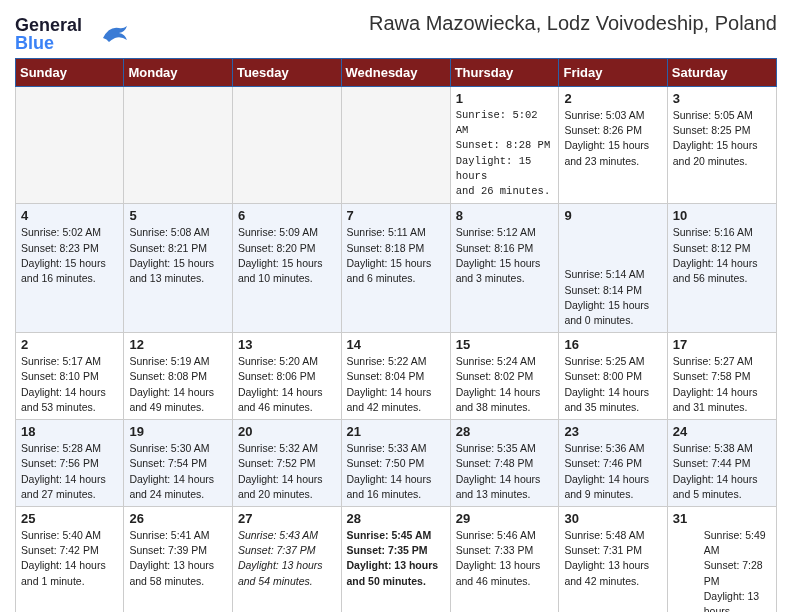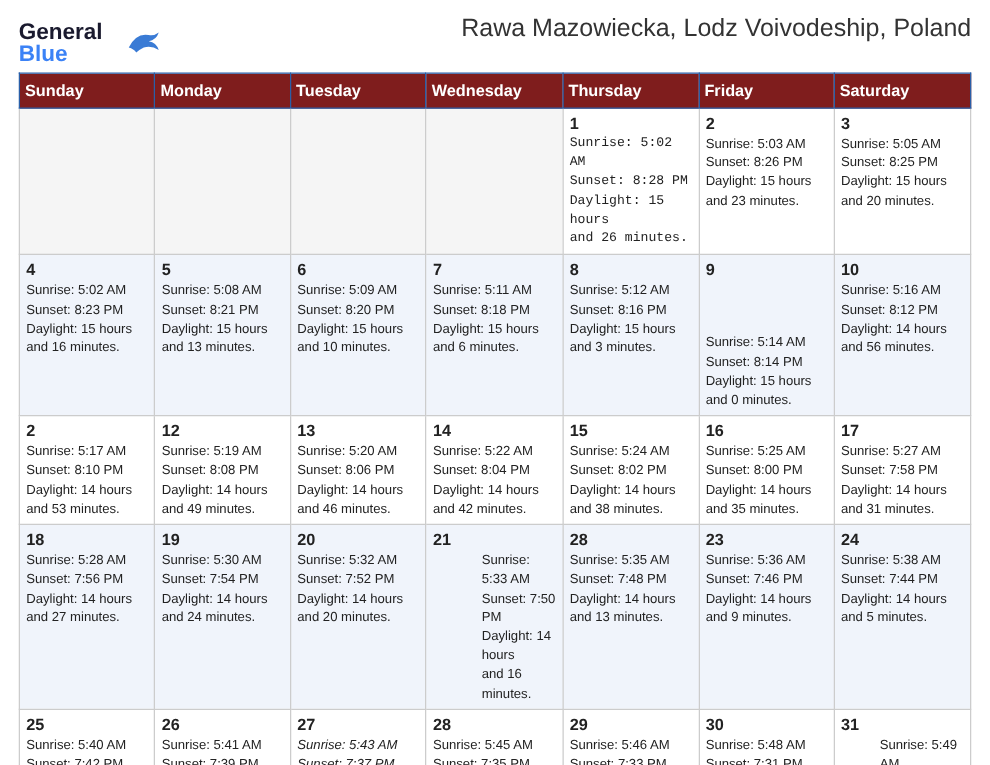--- a/index.html
+++ b/index.html
@@ -280,21 +280,21 @@
         </td>
         <td>
           <span class="day-num">20</span>
           <div class="day-info" style="white-space: pre-line;">Sunrise: 5:32 AM
 Sunset: 7:52 PM
 Daylight: 14 hours
 and 20 minutes.</div>
         </td>
         <td>
           <span class="day-num">21</span>
-          <div class="day-info" style="white-space: pre-line; margin-left: 39px;">Sunrise: 5:33 AM
+          <div class="day-info" style="white-space: pre-line;">Sunrise: 5:33 AM
 Sunset: 7:50 PM
 Daylight: 14 hours
 and 16 minutes.</div>
         </td>
         <td>
           <span class="day-num">28</span>
           <div class="day-info" style="white-space: pre-line;">Sunrise: 5:35 AM
 Sunset: 7:48 PM
 Daylight: 14 hours
 and 13 minutes.</div>
@@ -331,21 +331,21 @@
         </td>
         <td>
           <span class="day-num">27</span>
           <div class="day-info" style="white-space: pre-line; font-style: italic;">Sunrise: 5:43 AM
 Sunset: 7:37 PM
 Daylight: 13 hours
 and 54 minutes.</div>
         </td>
         <td>
           <span class="day-num">28</span>
-          <div class="day-info" style="white-space: pre-line;">Sunrise: 5:45 AM
+          <div class="day-info" style="white-space: pre-line; font-weight: bold;">Sunrise: 5:45 AM
 Sunset: 7:35 PM
 Daylight: 13 hours
 and 50 minutes.</div>
         </td>
         <td>
           <span class="day-num">29</span>
           <div class="day-info" style="white-space: pre-line;">Sunrise: 5:46 AM
 Sunset: 7:33 PM
 Daylight: 13 hours
 and 46 minutes.</div>

